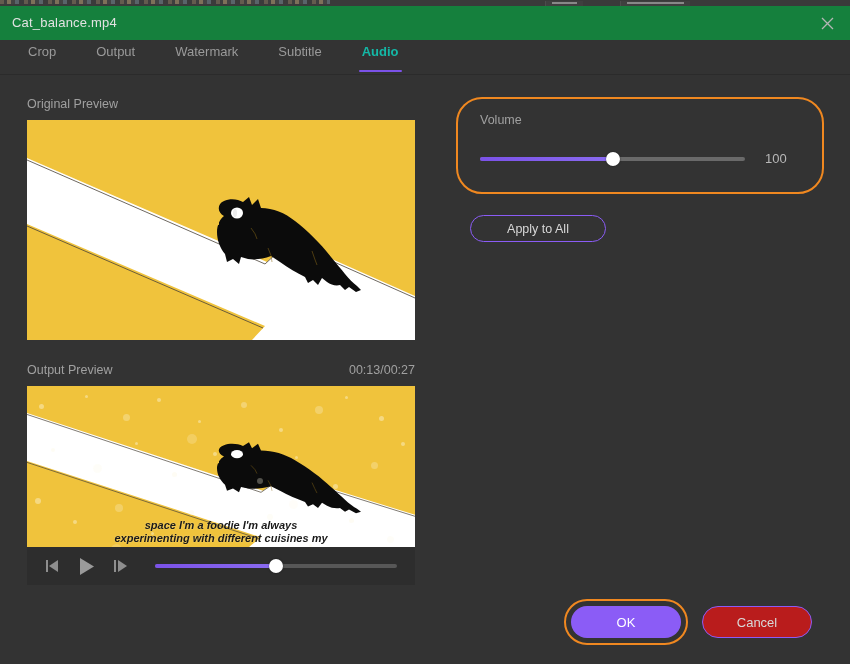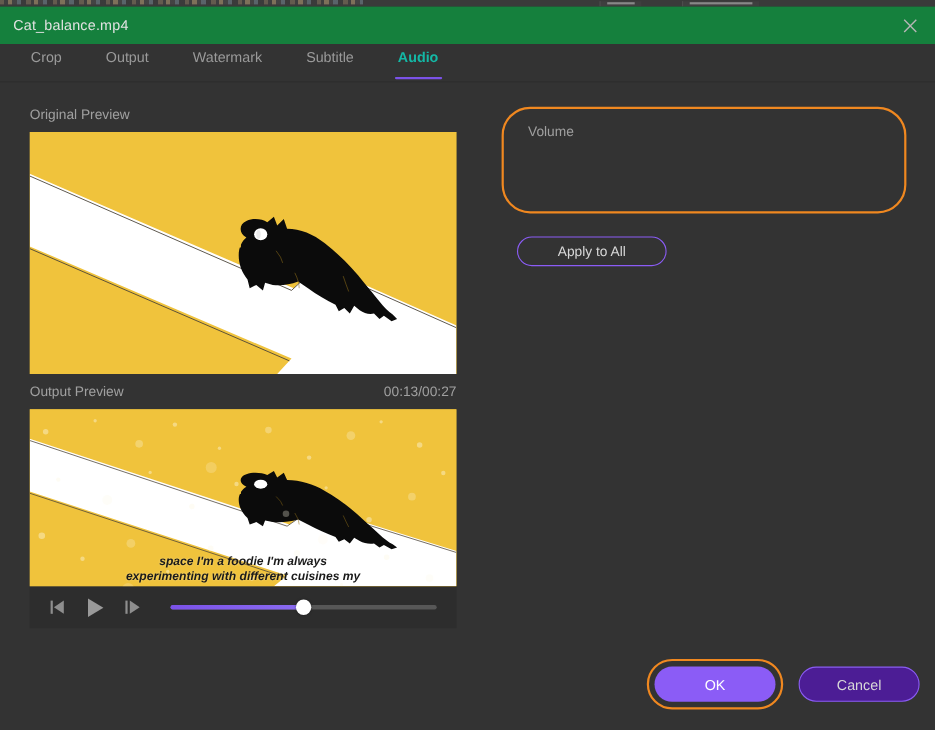--- a/index.html
+++ b/index.html
@@ -166,35 +166,35 @@
     margin-top: 21px; margin-left: 14px;
     width: 136px; height: 27px; border-radius: 14px;
     border: 1.5px solid #8b5cf6; background: #333333;
     color: #d8d8d8; font-size: 12.5px; cursor: pointer;
     font-family: "Liberation Sans", sans-serif;
     display: flex; align-items: center; justify-content: center;
   }
 
   
   #footer {
-    position: absolute; right: 14px; bottom: 19px;
+    position: absolute; right: 38px; bottom: 19px;
     display: flex; align-items: center;
   }
   #ok-wrap {
     border: 2px solid #f08820; border-radius: 26px;
     padding: 5px; margin-right: 14px;
   }
   #ok-btn {
     width: 110px; height: 32px; border-radius: 16px; border: none;
     background: #8b5cf6; color: #ffffff; font-size: 13px; cursor: pointer;
     font-family: "Liberation Sans", sans-serif;
   }
   #cancel-btn {
     width: 110px; height: 32px; border-radius: 16px;
-    border: 1.5px solid #8b5cf6; background: #4c1d95;
+    border: 1.5px solid #8b5cf6; background: #b91c1c;
     color: #d8d8d8; font-size: 13px; cursor: pointer;
     font-family: "Liberation Sans", sans-serif;
   }
 </style>
 </head>
 <body>
 
 <div id="bg-sliver">
   <div class="bgstrip"></div>
   <div class="bgbtn" style="left:545px;width:38px">
@@ -284,21 +284,21 @@
 
             <g stroke="#8a6a18" stroke-width="0.8" fill="none" opacity=".65">
               <path d="M241 128 q4 8 4 14"></path>
               <path d="M285 131 q3 9 5 14"></path>
               <path d="M224 108 q5 6 6 11"></path>
             </g>
           </svg>
         </div>
       </div>
 
-      <div class="section-head" style="margin-top:9px">
+      <div class="section-head" style="margin-top:23px">
         <span>Output Preview</span>
         <span>00:13/00:27</span>
       </div>
 
       <div class="preview-frame" id="output-frame">
         <div class="scene">
           <svg viewBox="0 0 388 215" preserveAspectRatio="none">
             <rect x="0" y="0" width="388" height="215" fill="#f0c33c"></rect>
             <path d="M0 36 L236 140 L258 118 L388 172 L388 215 L222 215 L234 202 L0 100 Z" fill="#ffffff"></path>
             <path d="M0 38 L234 142 L258 120 L388 174" fill="none" stroke="#4a4338" stroke-width="0.8"></path>
@@ -410,20 +410,27 @@
           <div class="fill" id="progress-fill" style="width: 50%;"></div>
           <div class="thumb" id="progress-thumb" style="left: 50%;"></div>
         </div>
       </div>
     </div>
 
     <div id="right-col">
 
       <div id="volume-panel">
         <div id="volume-label">Volume</div>
+        <div id="volume-row">
+          <div id="volume-track">
+            <div class="fill" id="volume-fill" style="width: 50%;"></div>
+            <div class="thumb" id="volume-thumb" style="left: 50%;"></div>
+          </div>
+          <div id="volume-value">100</div>
+        </div>
       </div>
 
       <button id="apply-all-btn">Apply to All</button>
     </div>
 
     <div id="footer">
       <div id="ok-wrap">
         <button id="ok-btn">OK</button>
       </div>
       <button id="cancel-btn">Cancel</button>

